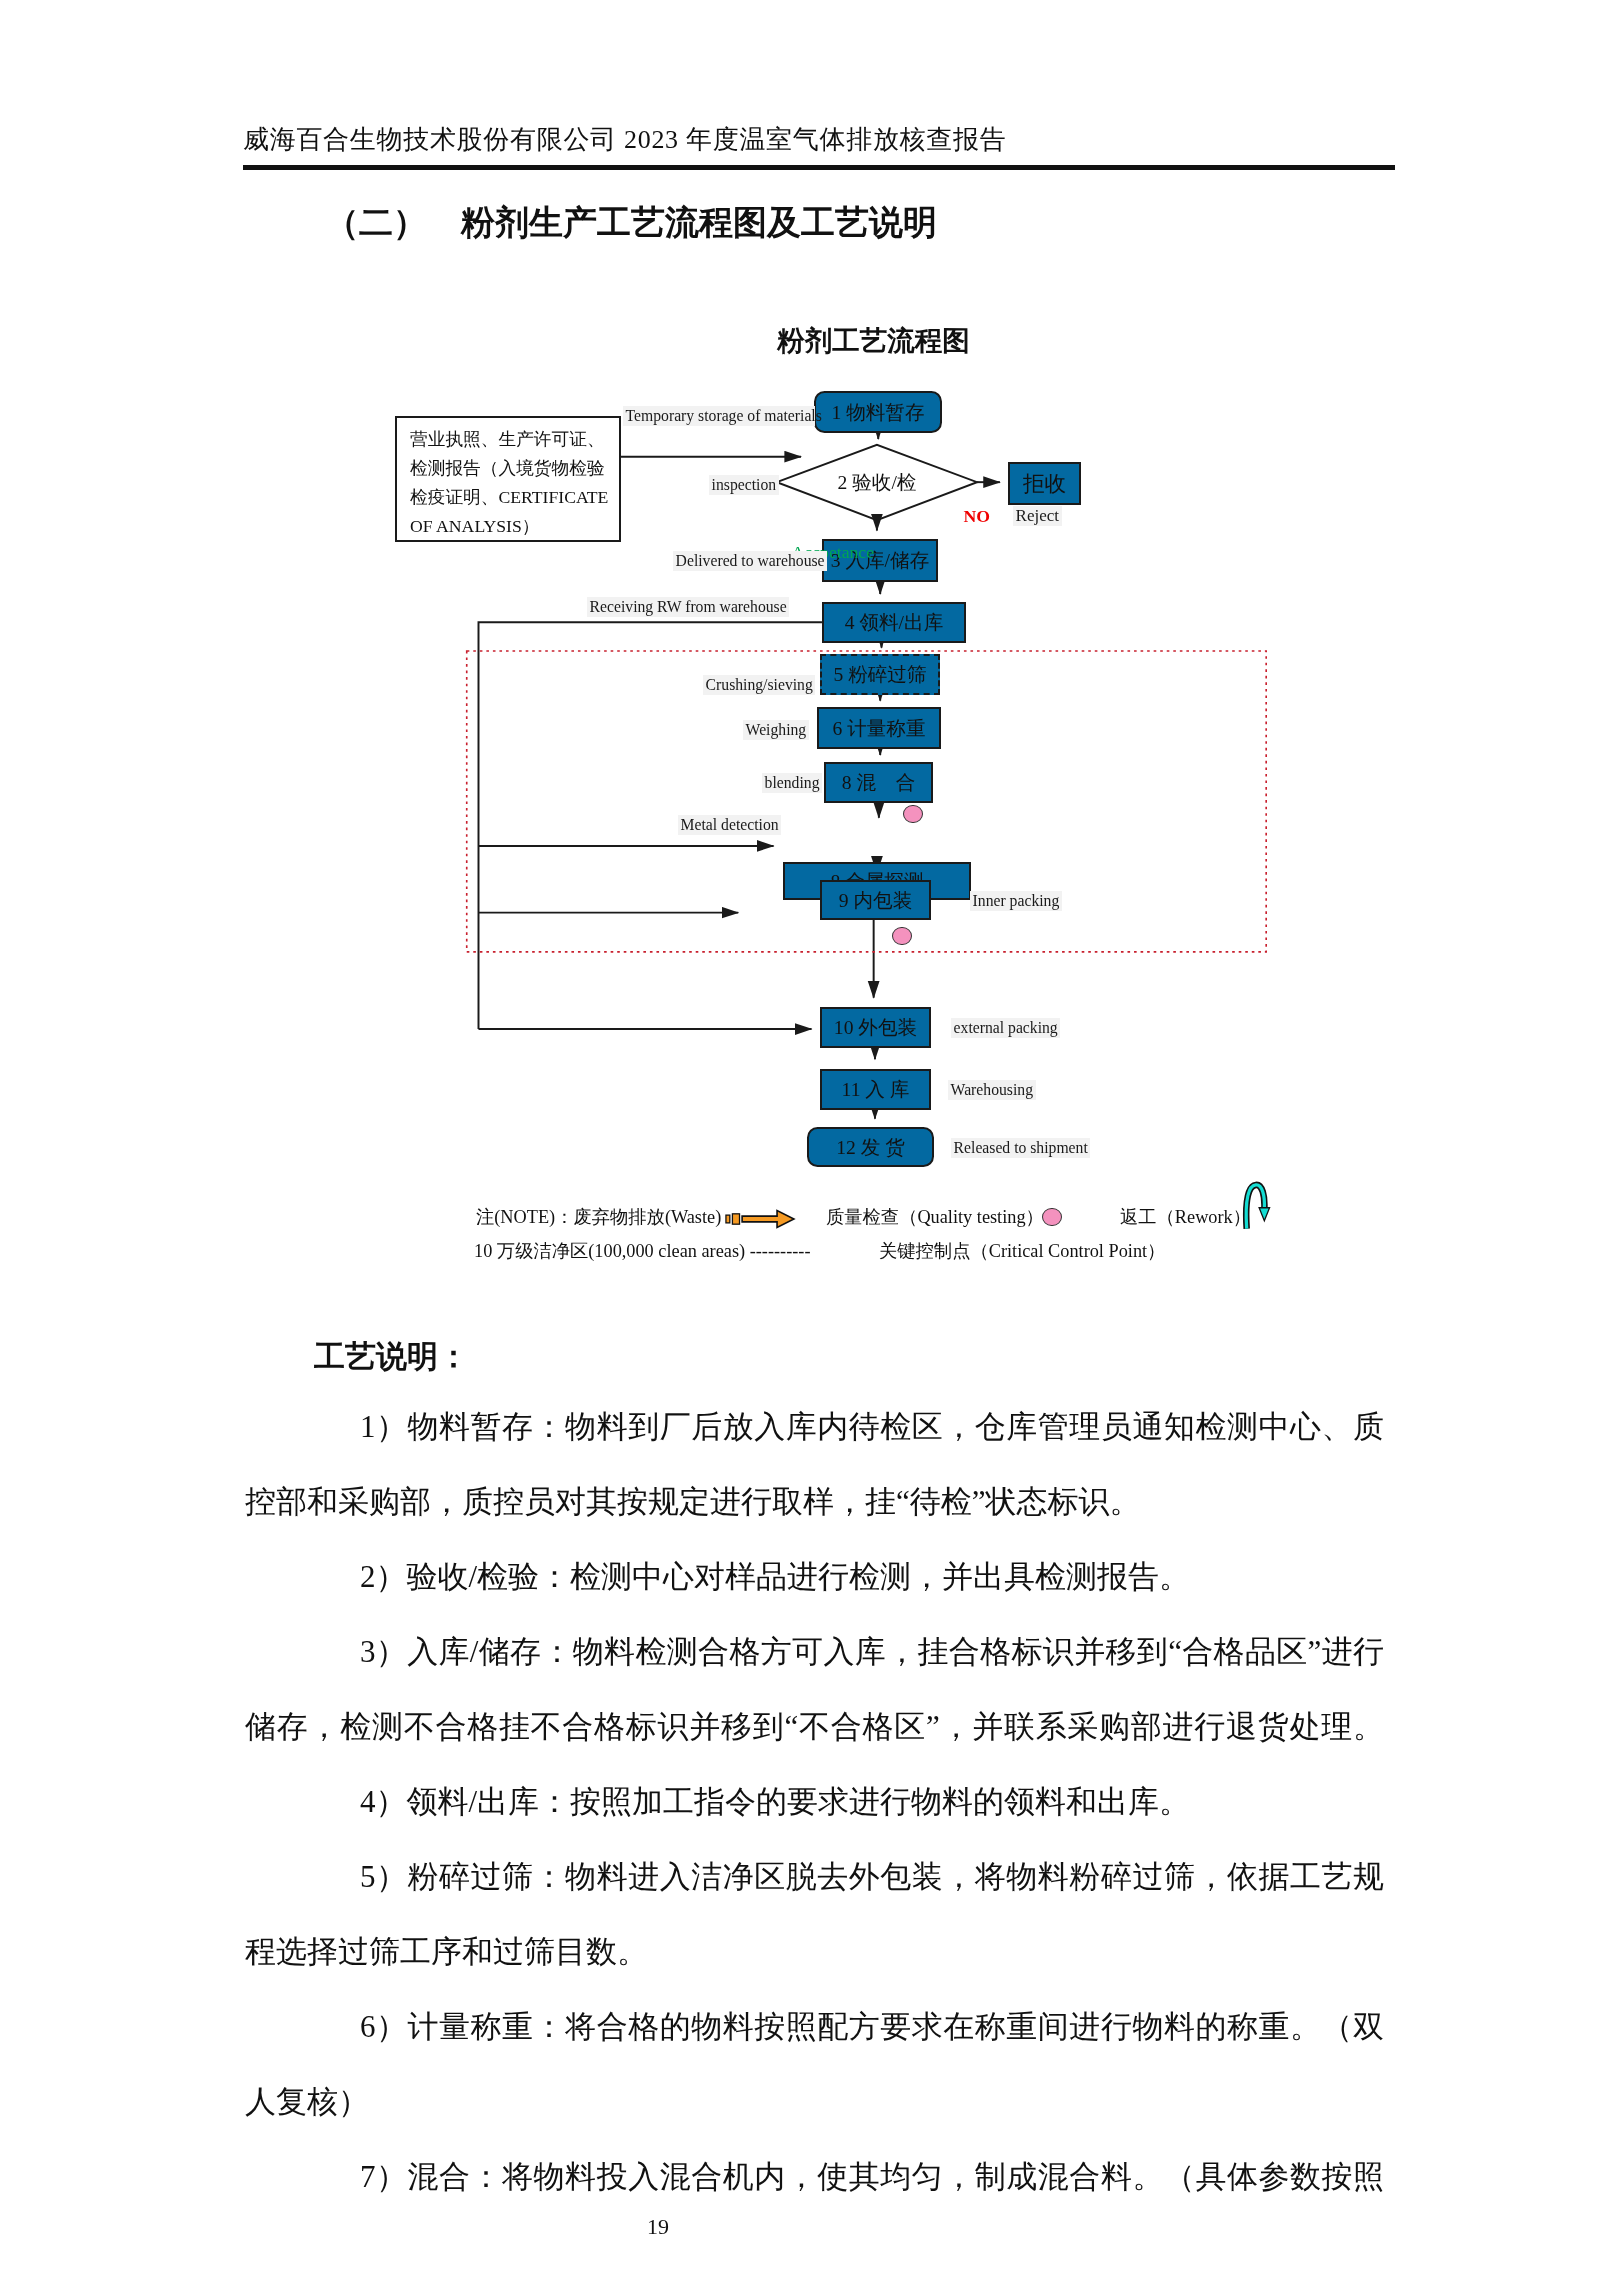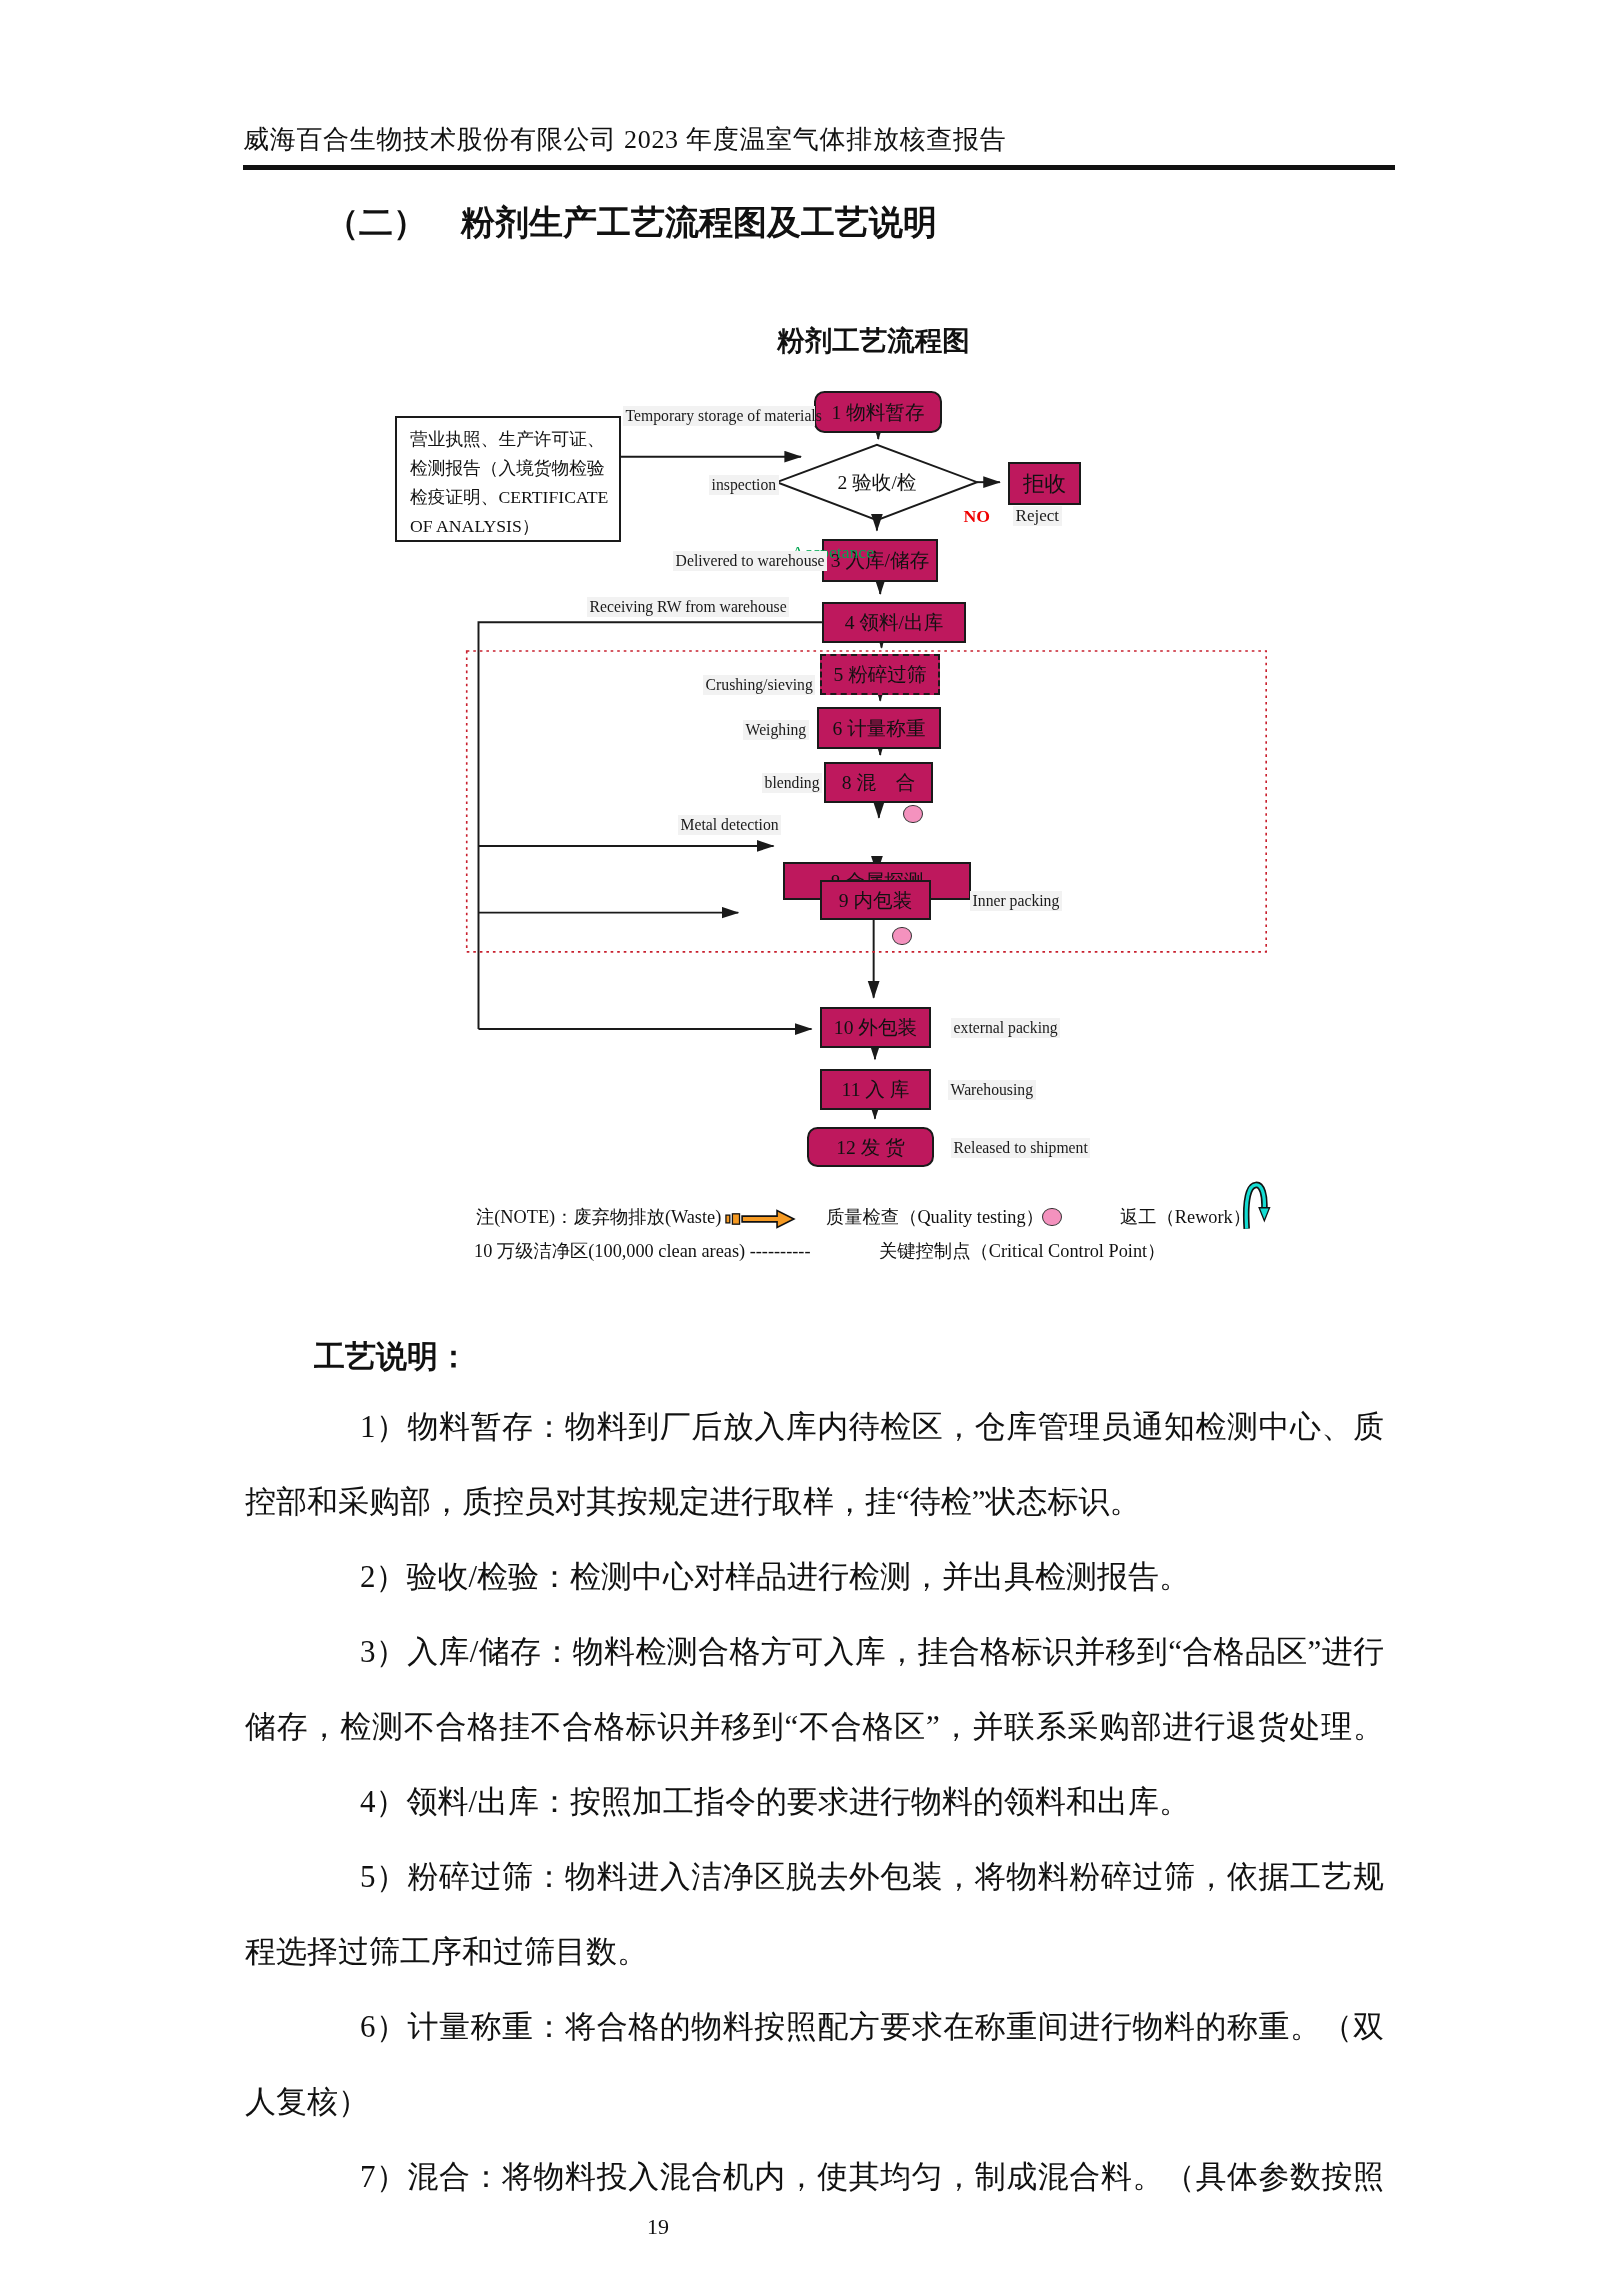--- a/index.html
+++ b/index.html
@@ -9,21 +9,21 @@
   
   .hdr{position:absolute;left:243px;top:122px;font-size:26px;letter-spacing:0.7px;white-space:nowrap;}
   .hdr-rule{position:absolute;left:243px;top:165px;width:1152px;height:4.6px;background:#111;}
   .sec{position:absolute;left:325px;top:200px;font-size:34px;font-weight:bold;
        font-family:"Liberation Sans","DejaVu Sans",sans-serif;white-space:nowrap;}
   
   .ftitle{position:absolute;left:772px;top:323px;width:203px;text-align:center;
           font-size:27.5px;font-weight:bold;white-space:nowrap;}
   .overlay{position:absolute;left:0;top:0;width:1623px;height:2295px;pointer-events:none;}
   .node{position:absolute;display:flex;align-items:center;justify-content:center;
-        background:#be185d;border:2.6px solid #1a1a1a;font-size:19.6px;white-space:nowrap;box-sizing:border-box;}
+        background:#0369a1;border:2.6px solid #1a1a1a;font-size:19.6px;white-space:nowrap;box-sizing:border-box;}
   .round{border-radius:10.5px;border-width:2px;}
   .dash{border:2px dashed #1a1a1a;}
   .infobox{position:absolute;left:395px;top:416px;width:226px;height:126px;border:2px solid #1a1a1a;
            box-sizing:border-box;padding:6.5px 0 0 13px;font-size:17.7px;line-height:29px;background:#fff;}
   .dtext{position:absolute;left:818px;top:468px;width:118px;height:29.4px;line-height:29.4px;
          text-align:center;font-size:19.6px;white-space:nowrap;}
   .elab{position:absolute;font-size:15.7px;color:#1a1a1a;background:#f2f2f2;
         padding:0.7px 2.6px;white-space:nowrap;line-height:18.3px;}
   .r{text-align:right;}
   .no{color:var(--no-red,#f00);font-weight:600;font-size:17.7px;background:none;}

